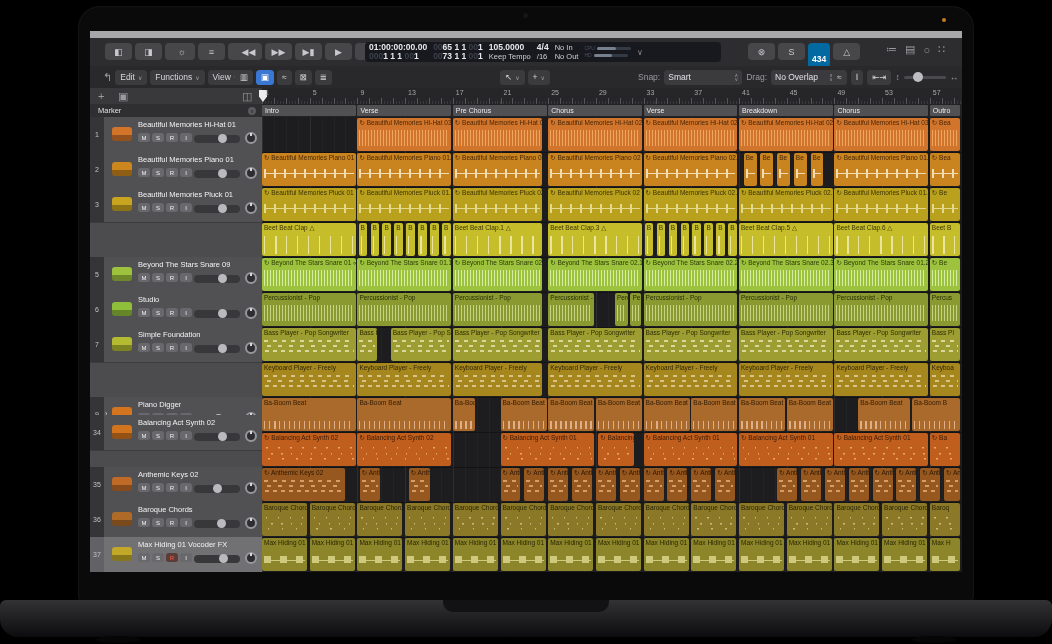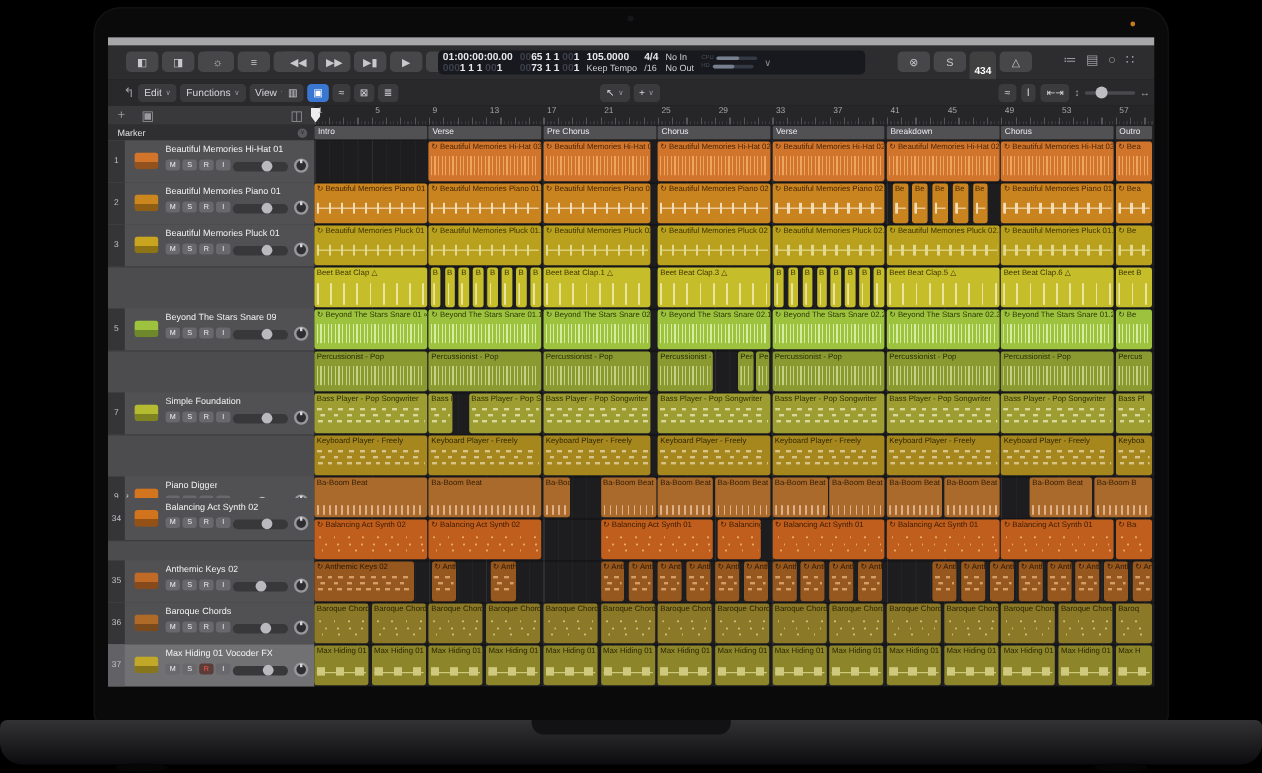--- a/index.html
+++ b/index.html
@@ -28,21 +28,21 @@
   .lcd{position:absolute;left:275px;top:4px;width:348px;height:20px;background:#17191e;border-radius:4px;
        display:flex;align-items:center;padding:0 4px;gap:6px;}
   .lcd-col{display:flex;flex-direction:column;justify-content:center;line-height:9px;}
   .lcd-top,.lcd-bot{font-size:8.5px;color:#e8e8ec;white-space:nowrap;font-weight:bold;}
   .lcd .dim{color:#3c414c;}
   .lcd-label{font-weight:normal;font-size:7.5px;color:#cfcfd4;}
   .meter{width:34px;height:3px;border-radius:2px;background:#343a44;position:relative;margin:2px 0;}
   .meter i{position:absolute;left:0;top:0;height:3px;width:55%;border-radius:2px;background:#76808e;display:block;}
   .meter-lbl{font-size:5px;color:#4a505c;line-height:5px;}
   .lcd-chev{color:#8a8a90;font-size:8px;}
-  .badge434{height:31px;padding:0 4px;border-radius:4px;background:#404040;color:#fff;
+  .badge434{height:31px;padding:0 4px;border-radius:4px;background:#0369a1;color:#fff;
             font-size:8.5px;font-weight:bold;display:flex;align-items:center;}
   .ticon{color:#9a9aa0;font-size:11px;display:flex;align-items:center;}
   
   .menu{position:absolute;left:0;top:35px;width:872px;height:22px;background:#29292b;border-bottom:1px solid #1b1b1d;}
   .mbtn{height:15px;padding:0 5px;border-radius:3.5px;background:#3b3b3e;color:#d6d6da;font-size:8.5px;
         display:flex;align-items:center;gap:3px;}
   .mbtn .chev{font-size:6px;color:#9a9aa0;}
   .mbtn.active{background:#3a77d2;color:#fff;}
   .mlabel{font-size:8.5px;color:#9a9aa0;display:flex;align-items:center;}
   .dd{height:15px;padding:0 4px;border-radius:3.5px;background:#3b3b3e;color:#e2e2e6;font-size:8.5px;
@@ -241,20 +241,38 @@
       <div class="grp" style="left:410px;top:3.5px" id="mb-tools">
           <div class="mbtn">
             <span>↖</span>
             <span class="chev">∨</span>
           </div>
           <div class="mbtn">
             <span>+</span>
             <span class="chev">∨</span>
           </div>
         </div>
+      <div class="grp" style="left:548px;top:3.5px;gap:4px">
+        <span class="mlabel">Snap:</span>
+        <span class="dd" style="width:70px">
+            <span>Smart</span>
+            <span class="updown">
+              <span>∧</span>
+              <span>∨</span>
+            </span>
+          </span>
+        <span class="mlabel">Drag:</span>
+        <span class="dd" style="width:58px">
+            <span>No Overlap</span>
+            <span class="updown">
+              <span>∧</span>
+              <span>∨</span>
+            </span>
+          </span>
+      </div>
       <div class="grp" style="left:742px;top:3.5px;gap:4px" id="mb-zoom">
           <div class="mbtn">≈</div>
           <div class="mbtn">Ⅰ</div>
           <div class="mbtn">⇤⇥</div>
           <div class="mlabel">↕</div>
           <div class="zslider">
             <i style="left: 9.6px;"></i>
           </div>
           <div class="mlabel">↔</div>
         </div>
@@ -370,20 +388,35 @@
             <div class="mbx">M</div>
             <div class="mbx">S</div>
             <div class="mbx">R</div>
             <div class="mbx">I</div>
           </div>
           <div class="vslider">
             <i style="left: 24.42px;"></i>
           </div>
           <div class="pan"></div>
         </div>
+        <div class="trow" style="top: 175px;">
+          <div class="tnum">6</div>
+          <div class="ticonbox" style="background-color: rgb(143, 191, 58);"></div>
+          <div class="tname">Studio</div>
+          <div class="msri">
+            <div class="mbx">M</div>
+            <div class="mbx">S</div>
+            <div class="mbx">R</div>
+            <div class="mbx">I</div>
+          </div>
+          <div class="vslider">
+            <i style="left: 24.42px;"></i>
+          </div>
+          <div class="pan"></div>
+        </div>
         <div class="trow" style="top: 210px;">
           <div class="tnum">7</div>
           <div class="ticonbox" style="background-color: rgb(181, 187, 49);"></div>
           <div class="tname">Simple Foundation</div>
           <div class="msri">
             <div class="mbx">M</div>
             <div class="mbx">S</div>
             <div class="mbx">R</div>
             <div class="mbx">I</div>
           </div>

